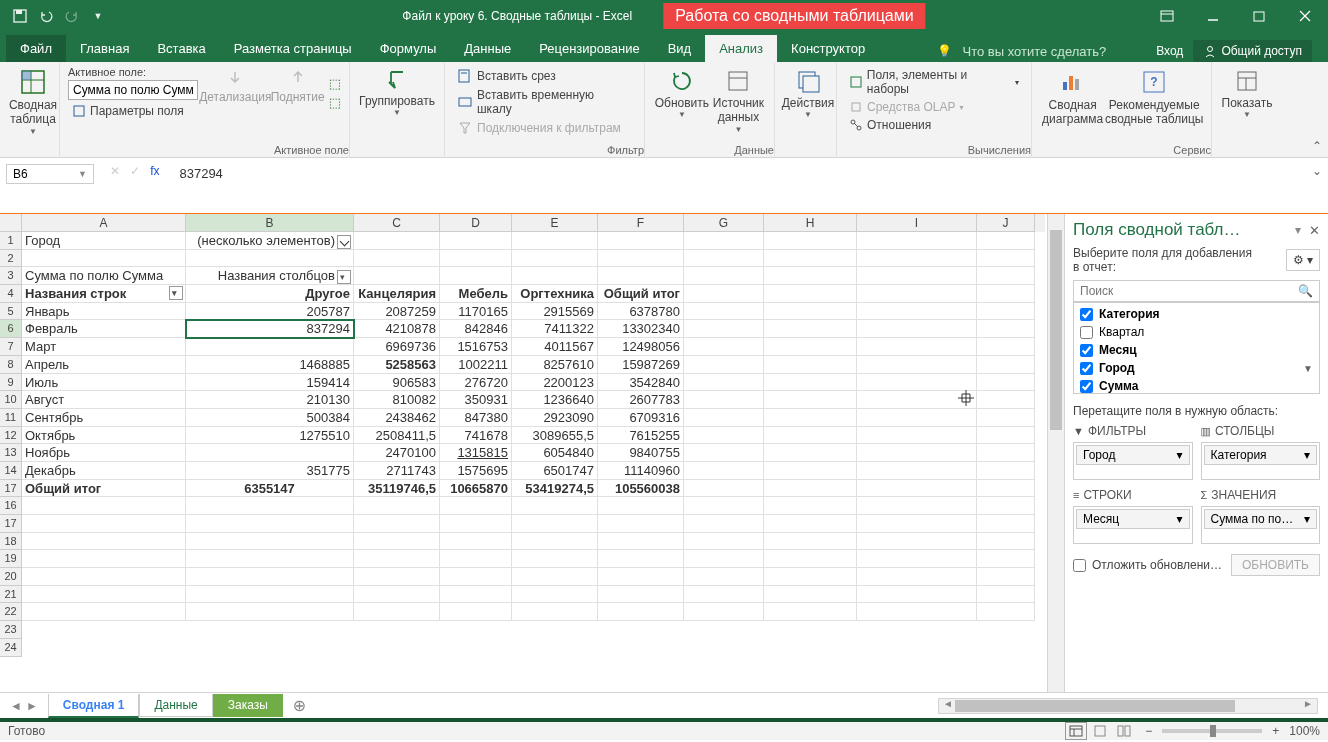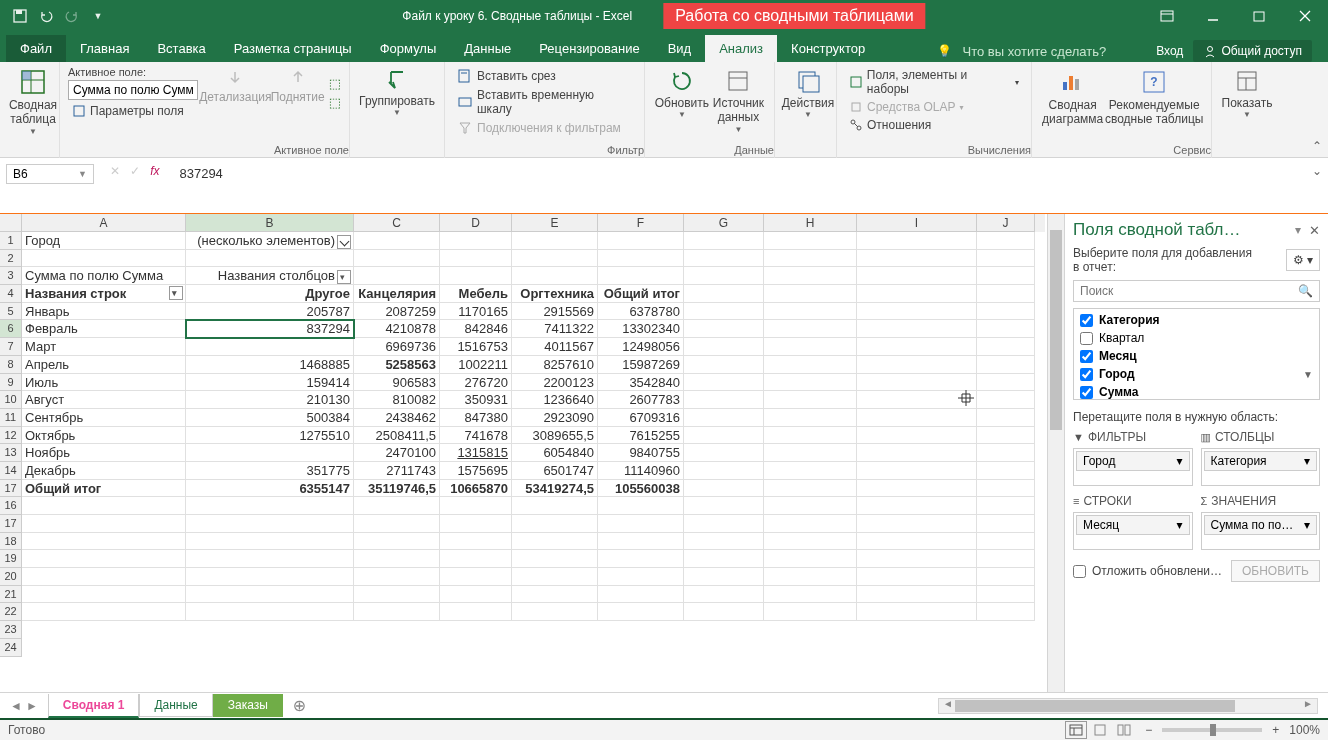--- a/index.html
+++ b/index.html
@@ -26,21 +26,21 @@
 .big-btn-label{font-size:12px;color:#444;text-align:center;line-height:1.2}
 .field-box{display:flex;flex-direction:column;gap:2px;width:130px}
 .field-label{font-size:11px;color:#444}
 .field-input{border:1px solid #ababab;padding:2px 4px;font-size:12px;background:#fff}
 .small-btn{display:flex;align-items:center;gap:4px;padding:2px 4px;font-size:12px;color:#444;cursor:pointer}
 .small-btn.disabled{color:#aaa}
 .collapse-ribbon{position:absolute;right:6px;bottom:4px;color:#666;cursor:pointer}
 .formula-bar{height:56px;border-bottom:1px solid #f97316;display:flex;align-items:flex-start;padding-top:6px;position:relative}
 .name-box{width:88px;border:1px solid #ccc;margin:0 6px;padding:2px 6px;background:#fff;display:flex;align-items:center;justify-content:space-between}
 .fb-btns{display:flex;align-items:center;gap:10px;padding:0 10px;color:#888}
-.fx-label{font-style:italic;color:#be185d}
+.fx-label{color:#1d4ed8}
 .formula-input{flex:1;padding:2px 10px;font-size:13px;color:#333}
 .fb-expand{position:absolute;right:6px;top:6px;color:#666}
 .workspace{display:flex;height:478px}
 .sheet-area{flex:1;position:relative;overflow:hidden}
 .col-headers{display:flex;height:18px;background:#f0f0f0}
 .corner{width:22px;border-right:1px solid #ccc;border-bottom:1px solid #ccc;background:#f0f0f0}
 .col-h{border-right:1px solid #ccc;border-bottom:1px solid #ccc;text-align:center;font-size:12px;color:#444;line-height:18px}
 .col-h.sel{background:#d3e5d3}
 .grid-body{display:flex}
 .row-headers{width:22px}
@@ -56,43 +56,43 @@
 .filter-btn::after{content:'▾';position:absolute;top:-2px;left:2px;font-size:9px;color:#555}
 .filter-btn.filtered::after{content:'';width:6px;height:6px;border-left:1.5px solid #333;border-bottom:1.5px solid #333;transform:rotate(-45deg);top:2px;left:3px}
 .scrollbar-v{width:17px;background:#f0f0f0;border-left:1px solid #d4d4d4;position:relative;margin-left:2px}
 .scroll-thumb-v{position:absolute;top:16px;left:2px;right:2px;height:200px;background:#c1c1c1}
 .pivot-pane{width:264px;border-left:1px solid #d4d4d4;background:#fff;display:flex;flex-direction:column;padding:6px 8px}
 .pp-header{display:flex;align-items:center;justify-content:space-between;margin-bottom:6px}
 .pp-title{color:#217346;font-size:17px;font-weight:normal;white-space:nowrap;overflow:hidden}
 .pp-close{color:#666;cursor:pointer;font-size:13px}
 .pp-sub{font-size:12px;color:#444;margin-bottom:6px;display:flex;align-items:center;justify-content:space-between}
 .pp-gear{border:1px solid #ccc;padding:3px 6px;font-size:12px}
-.pp-search{border:1px solid #ccc;padding:3px 6px;display:flex;align-items:center;margin-bottom:6px}
+.pp-search{border:1px solid #ccc;padding:3px 6px;display:flex;align-items:center;}
 .pp-search input{border:none;flex:1;outline:none;color:#888;font-size:12px}
 .pp-fields{border:1px solid #ccc;height:92px;overflow-y:auto;padding:2px;position:relative}
 .pp-field{display:flex;align-items:center;gap:6px;padding:2px 4px;font-size:13px}
 .pp-field input{width:13px;height:13px}
 .pp-field.b label{font-weight:bold}
 .pp-drag-label{font-size:12px;color:#444;margin:10px 0 6px}
 .pp-areas{display:grid;grid-template-columns:1fr 1fr;gap:8px}
 .pp-area{}
 .pp-area-hdr{font-size:11px;color:#555;display:flex;align-items:center;gap:4px;margin-bottom:4px}
 .pp-area-box{border:1px solid #ccc;min-height:38px;padding:2px}
 .pp-item{background:#f4f4f4;border:1px solid #ccc;padding:2px 6px;font-size:12px;display:flex;justify-content:space-between;align-items:center}
 .pp-defer{display:flex;align-items:center;gap:6px;font-size:12px;color:#444;margin-top:10px}
 .pp-update{border:1px solid #ccc;padding:3px 10px;color:#aaa;background:#f8f8f8}
 .sheet-tabs{height:26px;border-top:1px solid #d4d4d4;display:flex;align-items:center;background:#fff}
 .st-nav{display:flex;gap:4px;padding:0 10px;color:#888}
 .st-tab{padding:4px 14px;border:1px solid #ccc;border-top:none;font-size:12px;cursor:pointer;background:#fff;color:#217346}
-.st-tab.active{border-bottom:2px solid #217346;color:#ec4899;font-weight:bold}
+.st-tab.active{border-bottom:2px solid #217346;color:#3b82f6;font-weight:bold}
 .st-tab.colored{background:#70ad47;color:#fff;border-color:#70ad47}
 .st-add{padding:0 10px;color:#888;font-size:16px}
 .hscroll{flex:1;max-width:380px;height:16px;background:#f0f0f0;margin:0 10px;position:relative;border:1px solid #d4d4d4}
 .hscroll-thumb{position:absolute;left:16px;top:1px;bottom:1px;width:280px;background:#c1c1c1}
-.statusbar{height:22px;background:#f3f3f3;border-top:2px solid #14532d;display:flex;align-items:center;padding:0 8px;font-size:12px;color:#555;justify-content:space-between}
+.statusbar{height:22px;background:#f3f3f3;border-top:4px solid #14532d;display:flex;align-items:center;padding:0 8px;font-size:12px;color:#555;justify-content:space-between}
 .sb-right{display:flex;align-items:center;gap:10px}
 .view-btns{display:flex;gap:2px}
 .view-btn{width:22px;height:18px;border:1px solid transparent;display:flex;align-items:center;justify-content:center}
 .zoom-slider{width:100px;height:4px;background:#ccc;position:relative}
 .zoom-thumb{position:absolute;left:48px;top:-4px;width:6px;height:12px;background:#888}
 .cursor-cross{position:absolute;left:958px;top:176px;pointer-events:none;z-index:100}
 </style>
 </head>
 <body>
 
@@ -558,21 +558,21 @@
             <div class="cell r" style="width: 72px;">1575695</div>
             <div class="cell r" style="width: 86px;">6501747</div>
             <div class="cell r" style="width: 86px;">11140960</div>
             <div class="cell" style="width: 80px;"></div>
             <div class="cell" style="width: 93px;"></div>
             <div class="cell" style="width: 120px;"></div>
             <div class="cell" style="width: 58px;"></div>
           </div>
           <div class="row">
             <div class="cell b" style="width: 164px;">Общий итог</div>
-            <div class="cell b r" style="width: 168px;">6355147</div>
+            <div class="cell b r" style="width: 168px; text-align: center;">6355147</div>
             <div class="cell b r" style="width: 86px;">35119746,5</div>
             <div class="cell b r" style="width: 72px;">10665870</div>
             <div class="cell b r" style="width: 86px;">53419274,5</div>
             <div class="cell b r" style="width: 86px;">105560038</div>
             <div class="cell b" style="width: 80px;"></div>
             <div class="cell b" style="width: 93px;"></div>
             <div class="cell b" style="width: 120px;"></div>
             <div class="cell b" style="width: 58px;"></div>
           </div>
           <div class="row">

